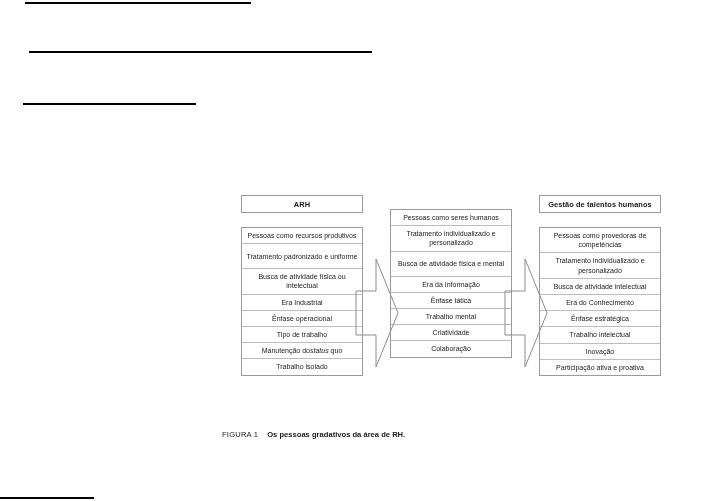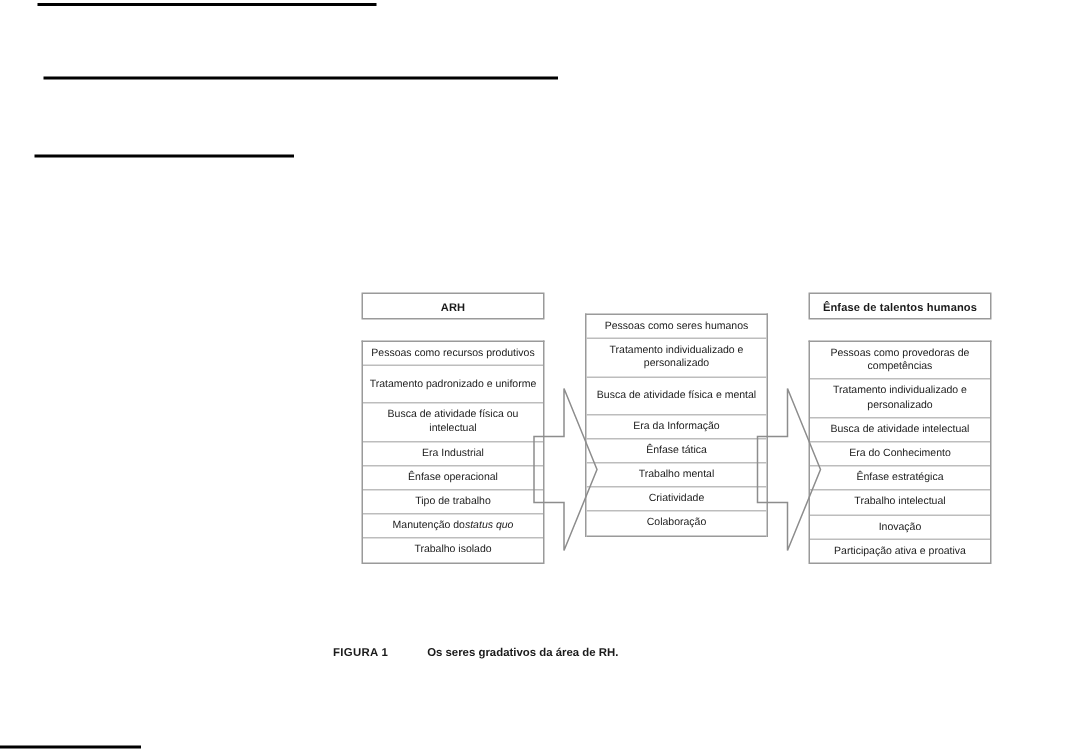--- a/index.html
+++ b/index.html
@@ -102,23 +102,23 @@
   
   #caption {
     position: absolute;
     left: 222px;
     top: 430px;
     font-size: 7.6px;
     color: #1a1a1a;
     white-space: nowrap;
   }
   #caption .cap-label {
-    font-weight: bold;
+    font-weight: normal;
     letter-spacing: .2px;
-    margin-right: 26px;
+    margin-right: 9px;
   }
   #caption .cap-text {
     font-weight: bold;
   }
 </style>
 </head>
 <body>
 
 <div class="rule rule-1"></div>
 <div class="rule rule-2"></div>
@@ -150,21 +150,21 @@
         <div class="cell two-line">Busca de atividade física e mental</div>
         <div class="cell">Era da Informação</div>
         <div class="cell">Ênfase tática</div>
         <div class="cell">Trabalho mental</div>
         <div class="cell">Criatividade</div>
         <div class="cell">Colaboração</div>
       </div>
     </div>
 
     <div class="col">
-      <div class="col-head">Ênfase de talentos humanos</div>
+      <div class="col-head">Gestão de talentos humanos</div>
       <div class="col-body">
         <div class="cell two-line">Pessoas como provedoras de competências</div>
         <div class="cell two-line">Tratamento individualizado e personalizado</div>
         <div class="cell">Busca de atividade intelectual</div>
         <div class="cell">Era do Conhecimento</div>
         <div class="cell">Ênfase estratégica</div>
         <div class="cell">Trabalho intelectual</div>
         <div class="cell">Inovação</div>
         <div class="cell">Participação ativa e proativa</div>
       </div>
@@ -180,14 +180,14 @@
 
   <div class="arrow arrow-2">
     <svg width="46" height="112" viewBox="0 0 46 112" xmlns="http://www.w3.org/2000/svg">
       <polygon points="2,34 22,34 22,2 44,56 22,110 22,78 2,78" fill="none" stroke="#8d8d8d" stroke-width="1"></polygon>
     </svg>
   </div>
 
 </div>
 
 <div id="caption">
-  <span class="cap-label">FIGURA 1</span><span class="cap-text">Os seres gradativos da área de RH.</span>
+  <span class="cap-label">FIGURA 1</span><span class="cap-text">Os pessoas gradativos da área de RH.</span>
 </div>
 
 </body></html>

